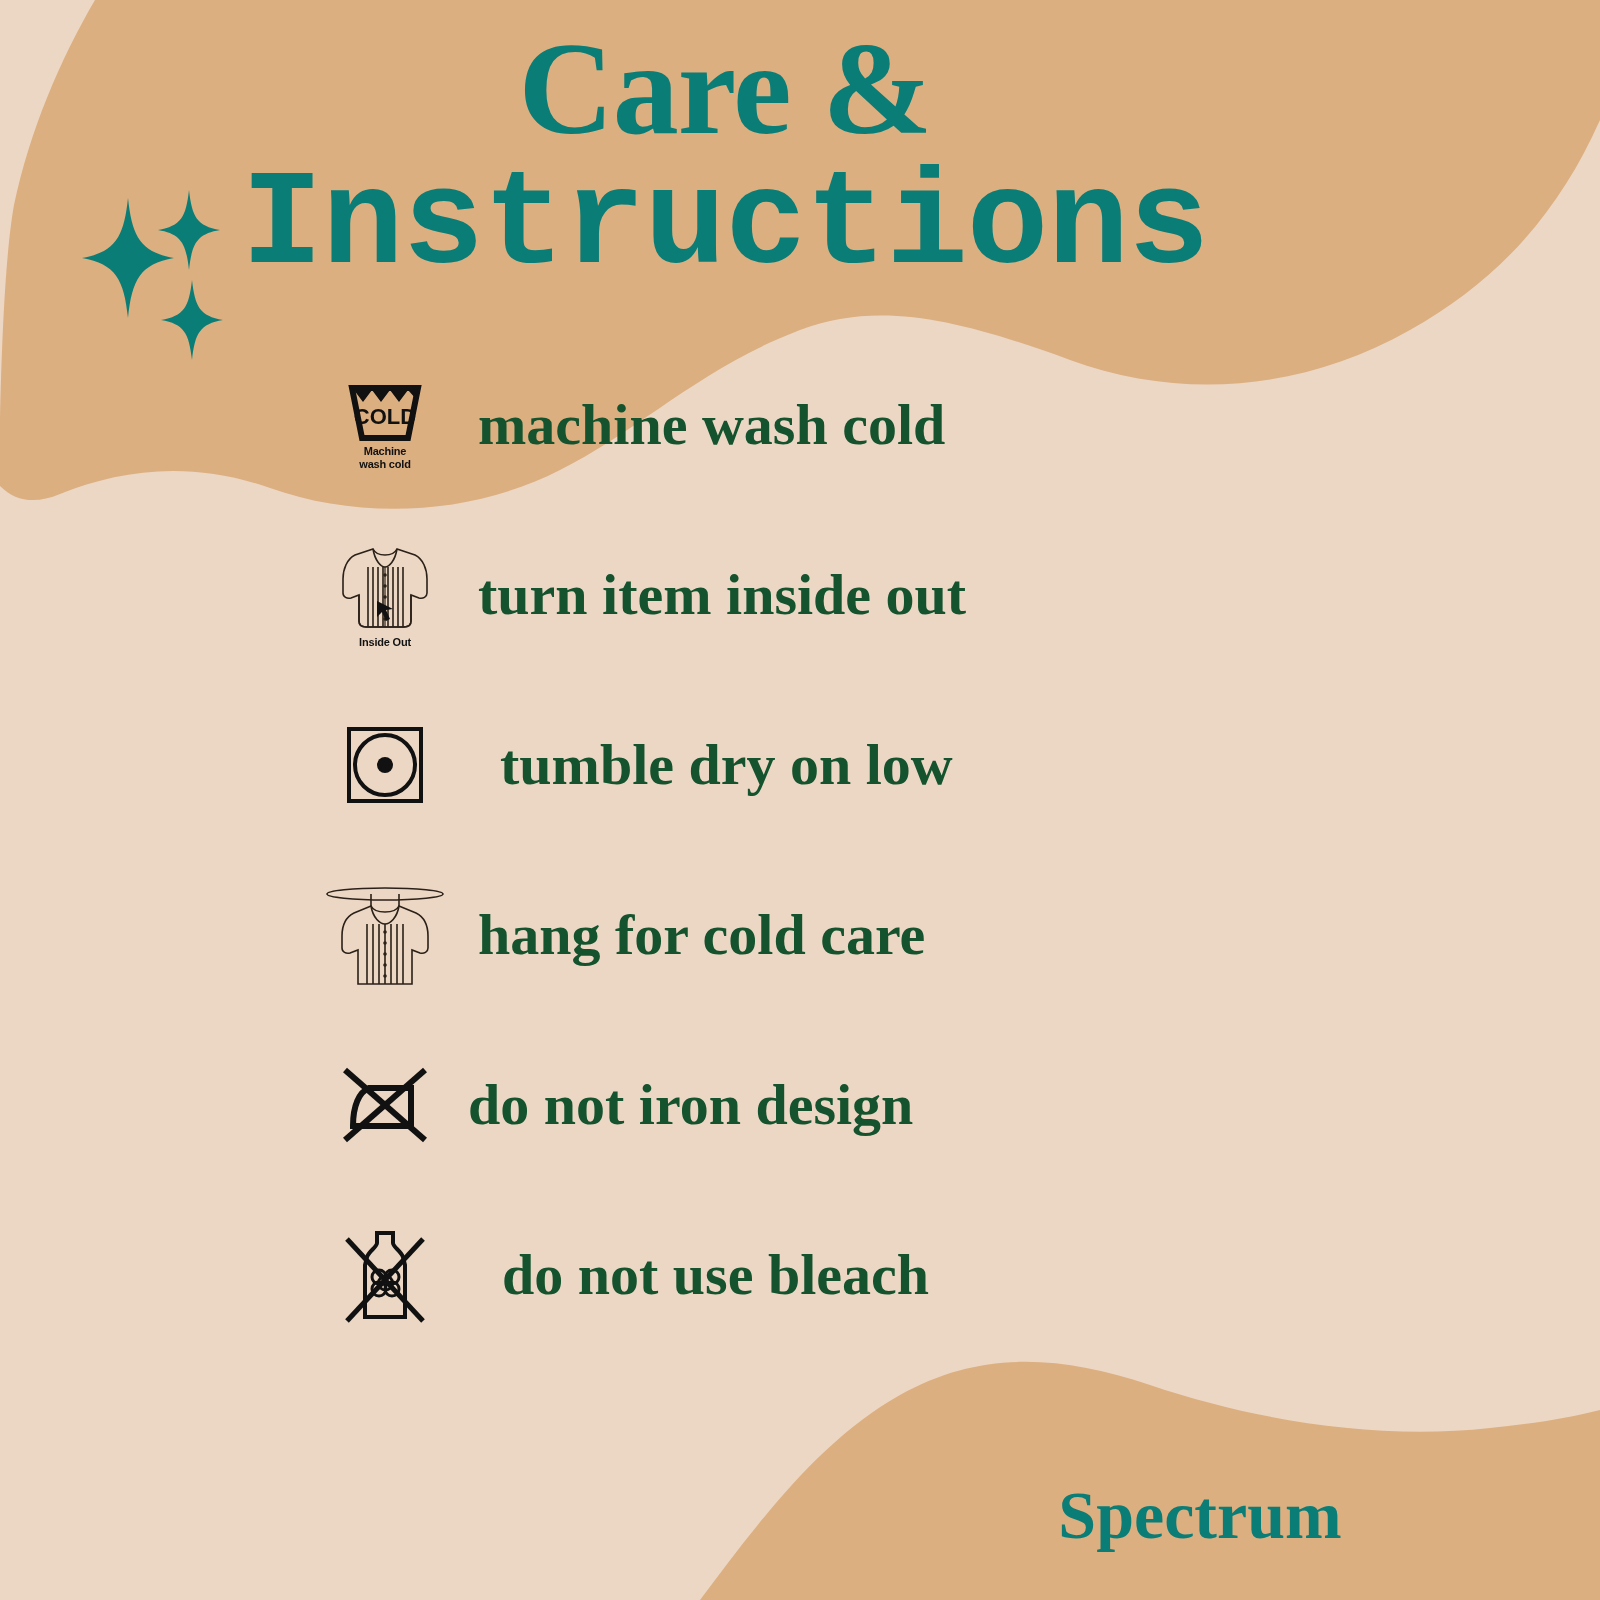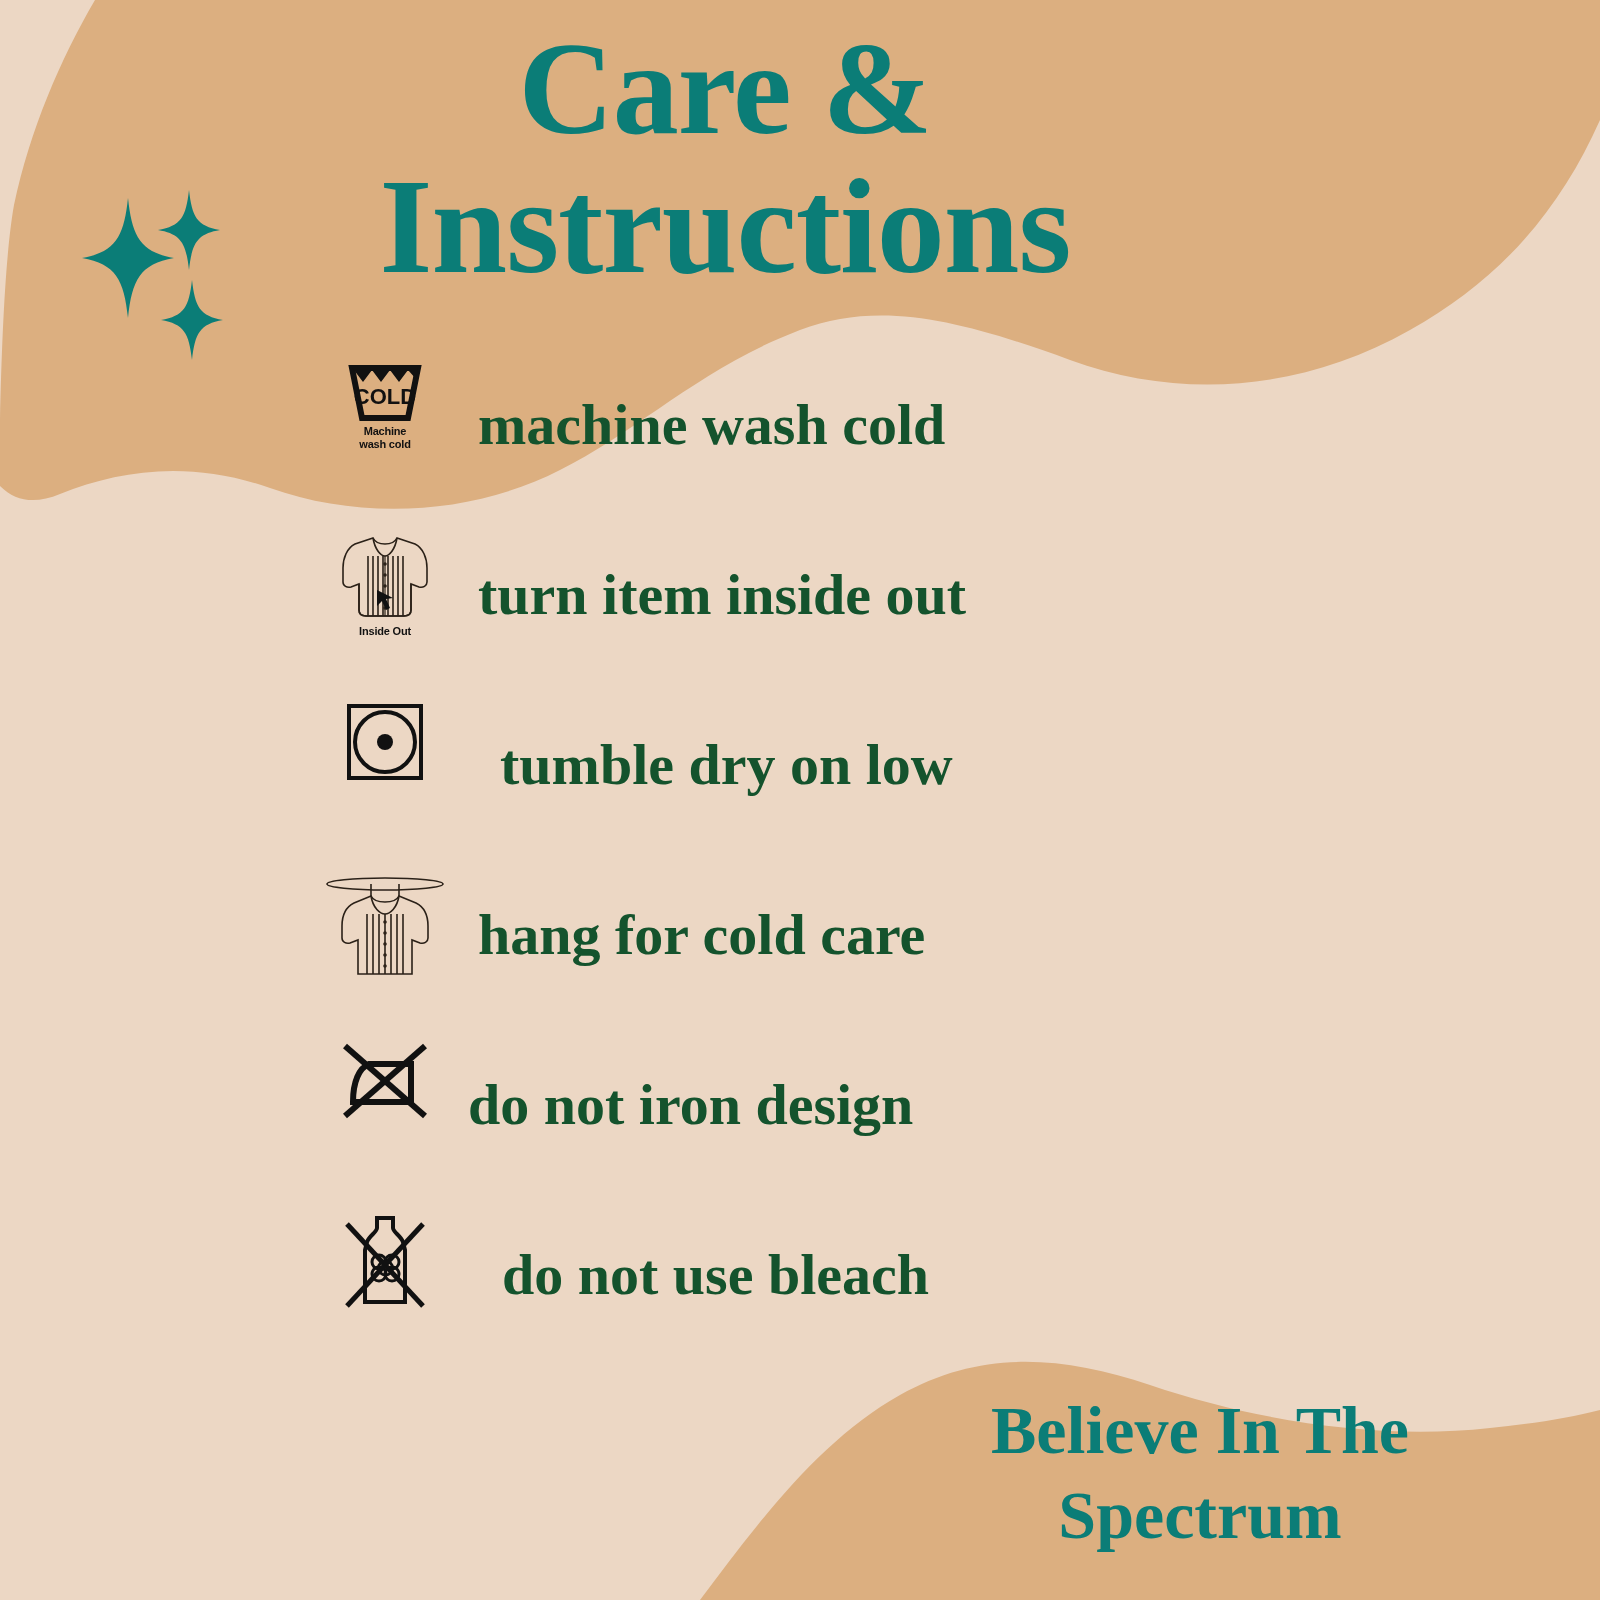--- a/index.html
+++ b/index.html
@@ -41,20 +41,21 @@
     display: block;
     color: #0b7d77;
     font-family: "Liberation Serif", "DejaVu Serif", serif;
     font-weight: bold;
     font-size: 132px;
     line-height: 1.02;
     letter-spacing: -1px;
   }
   .title-line.line2 {
     font-size: 136px;
+    font-family: Liberation Mono, monospace;
   }
 
   
   .rows {
     position: absolute;
     top: 340px;
     left: 0;
     width: 1600px;
     z-index: 5;
   }
@@ -66,20 +67,21 @@
     padding-left: 330px;
   }
   .row-icon {
     position: relative;
     width: 110px;
     min-width: 110px;
     height: 130px;
     display: flex;
     flex-direction: column;
     align-items: center;
+    justify-content: center;
   }
   .row-icon svg {
     display: block;
   }
   .icon-caption {
     font-family: "Liberation Sans", "DejaVu Sans", sans-serif;
     font-weight: bold;
     font-size: 11px;
     line-height: 1.15;
     color: #111111;
@@ -294,17 +296,16 @@
           <line x1="8" y1="14" x2="84" y2="96" stroke="#111111" stroke-width="5"></line>
           <line x1="84" y1="14" x2="8" y2="96" stroke="#111111" stroke-width="5"></line>
         </svg>
       </div>
       <div class="row-label">do not use bleach</div>
     </div>
 
   </div>
 
   <div class="footer">
-    <span class="footer-line">Believe In The</span>
     <span class="footer-line">Spectrum</span>
   </div>
 
 </div>
 
 </body></html>

